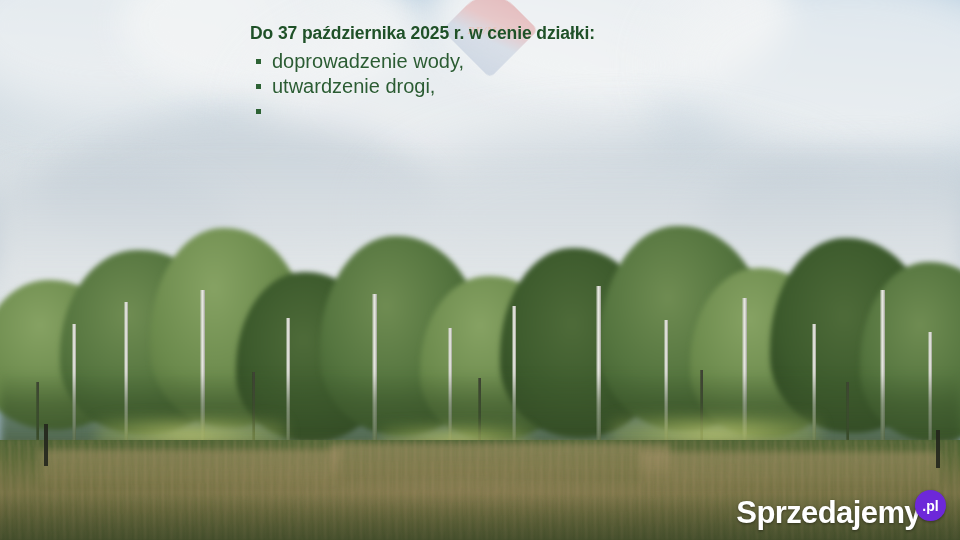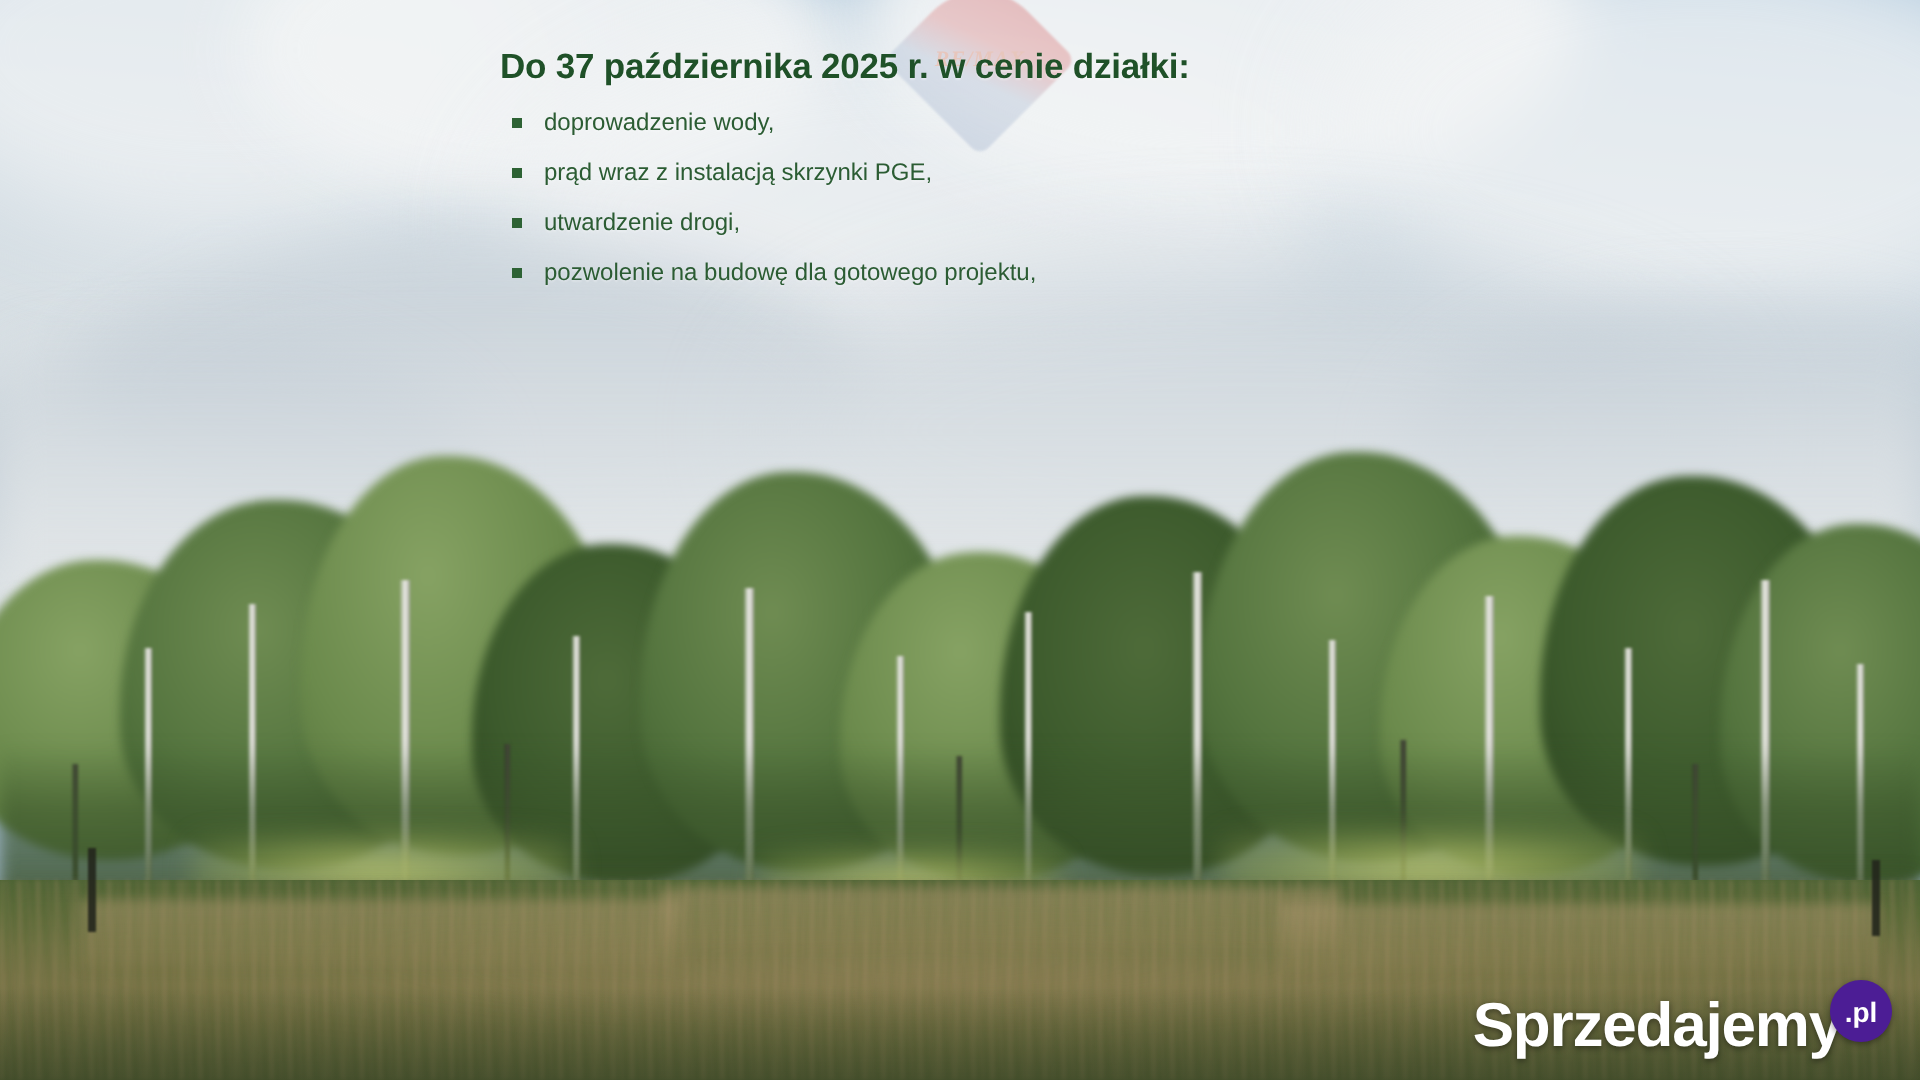--- a/index.html
+++ b/index.html
@@ -146,21 +146,21 @@
     text-shadow: 0 1px 1px rgba(255,255,255,.35);
   }
   ul.features {
     list-style: none;
     margin: 5px 0 0 0;
     padding: 0;
   }
   ul.features li {
     position: relative;
     padding-left: 22px;
-    font-size: 12px;
+    font-size: 20px;
     color: #2b5c33;
     line-height: 25px;
     white-space: nowrap;
     text-shadow: 0 1px 1px rgba(255,255,255,.3);
   }
   .bullet {
     position: absolute;
     left: 6px;
     top: 10px;
     width: 5px;
@@ -224,21 +224,21 @@
     font-weight: bold;
     color: #ffffff;
     letter-spacing: -0.6px;
     line-height: 34px;
     text-shadow: 0 1px 3px rgba(0,0,0,.45);
   }
   .brand-tld {
     width: 31px;
     height: 31px;
     border-radius: 50%;
-    background: #4c1d95;
+    background: #6d28d9;
     color: #fff;
     font-size: 14px;
     font-weight: bold;
     display: flex;
     align-items: center;
     justify-content: center;
     margin-left: -6px;
     margin-top: -6px;
     box-shadow: 0 1px 3px rgba(0,0,0,.4);
   }
@@ -323,33 +323,25 @@
   <div class="overlay">
     <div class="headline">Do 37 października 2025 r. w cenie działki:</div>
 
     <ul class="features">
       <li>
         <span class="bullet"></span>
         <span>doprowadzenie wody,</span>
       </li>
       <li>
         <span class="bullet"></span>
-        <span>prąd wraz z instalacją skrzynki PGE,</span>
-      </li>
-      <li>
-        <span class="bullet"></span>
         <span>utwardzenie drogi,</span>
       </li>
       <li>
         <span class="bullet"></span>
       </li>
-      <li>
-        <span class="bullet"></span>
-        <span>pozwolenie na budowę dla gotowego projektu,</span>
-      </li>
     </ul>
 
   </div>
 
   <div class="brand">
     <span class="brand-word">Sprzedajemy</span>
     <span class="brand-tld">.pl</span>
   </div>
 
 </div>

